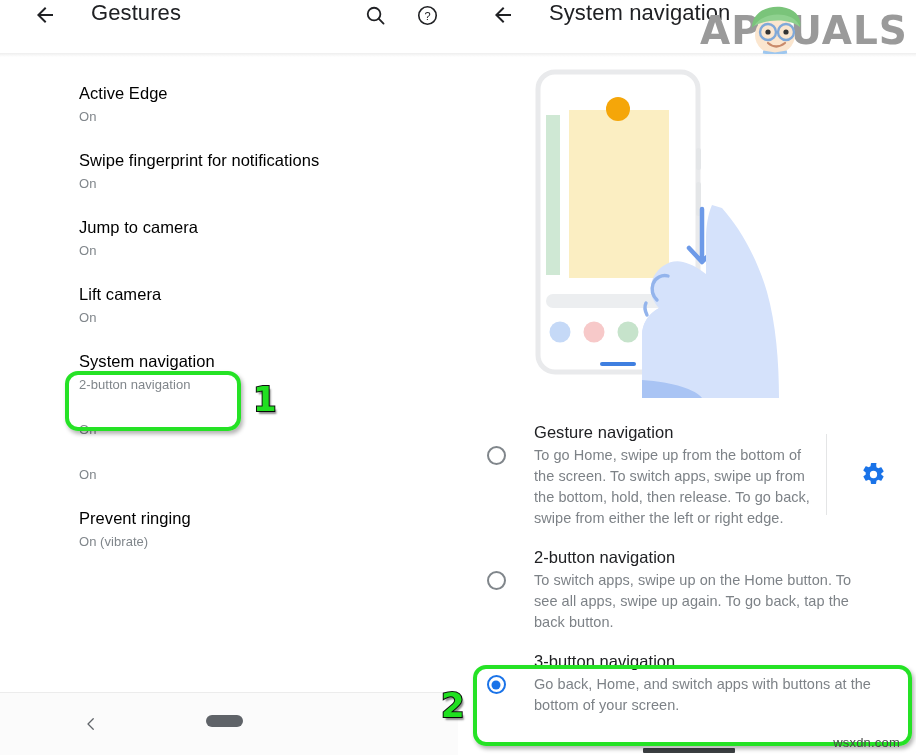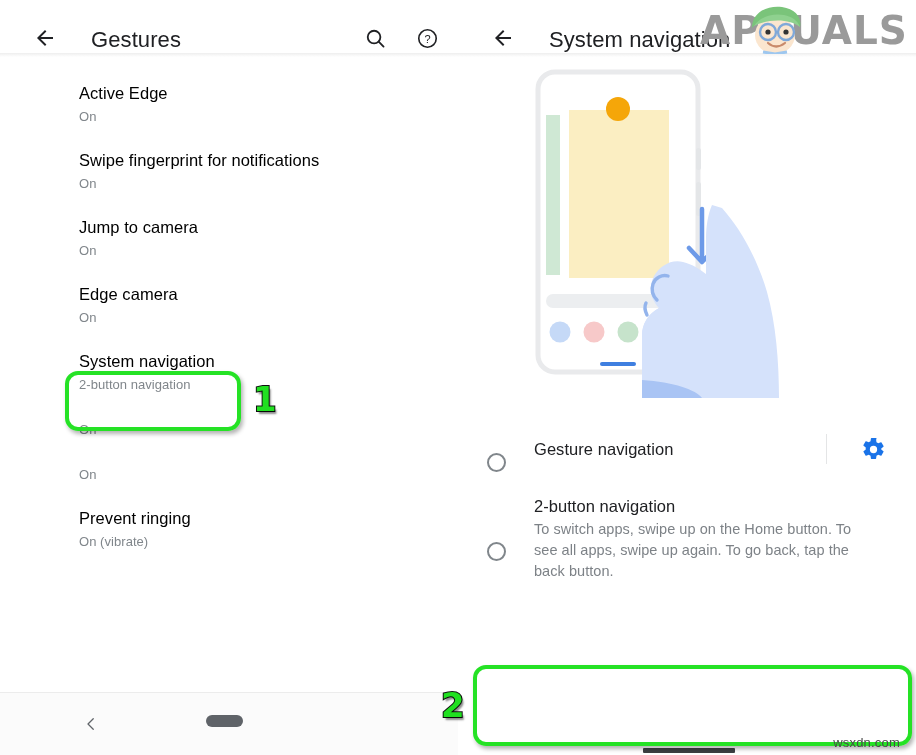--- a/index.html
+++ b/index.html
@@ -24,21 +24,21 @@
     width: 458px;
     height: 755px;
     background: #ffffff;
     overflow: hidden;
   }
 
   
   .appbar {
     height: 53px;
     display: flex;
-    align-items: flex-end;
+    align-items: flex-start;
     padding: 0 16px;
     box-sizing: border-box;
     background: #ffffff;
     position: relative;
   }
   .appbar-divider {
     height: 4px;
     background: linear-gradient(to bottom, #eeeeee, #ffffff);
     width: 100%;
   }
@@ -173,21 +173,21 @@
     left: 38px;
     top: 5px;
   }
 
   
   .options {
     padding: 0;
   }
   .option-row {
     display: flex;
-    align-items: center;
+    align-items: flex-start;
     padding: 8px 0 8px 0;
     position: relative;
   }
   .radio-cell {
     width: 76px;
     flex: 0 0 76px;
     display: flex;
     justify-content: center;
     padding-top: 26px;
     box-sizing: border-box;
@@ -345,21 +345,21 @@
         <div class="list-title">Swipe fingerprint for notifications</div>
         <div class="list-sub">On</div>
       </div>
 
       <div class="list-item">
         <div class="list-title">Jump to camera</div>
         <div class="list-sub">On</div>
       </div>
 
       <div class="list-item">
-        <div class="list-title">Edge camera</div>
+        <div class="list-title">Lift camera</div>
         <div class="list-sub">On</div>
       </div>
 
       <div class="list-item">
         <div class="list-title">System navigation</div>
         <div class="list-sub">2-button navigation</div>
       </div>
 
       <div class="list-item">
         <div class="list-sub">On</div>
@@ -445,40 +445,50 @@
     </div>
 
     <div class="options">
 
       <div class="option-row" id="row-gesture">
         <div class="radio-cell">
           <div class="radio"></div>
         </div>
         <div class="option-text">
           <div class="option-title">Gesture navigation</div>
+          <div class="option-desc">To go Home, swipe up from the bottom of the screen. To switch apps, swipe up from the bottom, hold, then release. To go back, swipe from either the left or right edge.</div>
         </div>
         <div class="option-gear-cell">
           <div class="gear-btn">
             <svg width="25" height="25" viewBox="0 0 24 24" aria-hidden="true">
               <path d="M19.43 12.98c.04-.32.07-.64.07-.98s-.03-.66-.07-.98l2.11-1.65c.19-.15.24-.42.12-.64l-2-3.46c-.12-.22-.39-.3-.61-.22l-2.49 1c-.52-.4-1.08-.73-1.69-.98l-.38-2.65A.488.488 0 0 0 14 1h-4c-.25 0-.46.18-.49.42l-.38 2.65c-.61.25-1.17.59-1.69.98l-2.49-1c-.23-.09-.49 0-.61.22l-2 3.46c-.13.22-.07.49.12.64l2.11 1.65c-.04.32-.07.65-.07.98s.03.66.07.98l-2.11 1.65c-.19.15-.24.42-.12.64l2 3.46c.12.22.39.3.61.22l2.49-1c.52.4 1.08.73 1.69.98l.38 2.65c.03.24.24.42.49.42h4c.25 0 .46-.18.49-.42l.38-2.65c.61-.25 1.17-.59 1.69-.98l2.49 1c.23.09.49 0 .61-.22l2-3.46c.12-.22.07-.49-.12-.64l-2.11-1.65zM12 15.5A3.5 3.5 0 0 1 8.5 12 3.5 3.5 0 0 1 12 8.5a3.5 3.5 0 0 1 3.5 3.5 3.5 3.5 0 0 1-3.5 3.5z" fill="#1a73e8"></path>
             </svg>
           </div>
         </div>
       </div>
 
       <div class="option-row" id="row-2button">
         <div class="radio-cell">
           <div class="radio"></div>
         </div>
         <div class="option-text">
           <div class="option-title">2-button navigation</div>
           <div class="option-desc">To switch apps, swipe up on the Home button. To see all apps, swipe up again. To go back, tap the back button.</div>
         </div>
       </div>
 
+      <div class="option-row" id="row-3button">
+        <div class="radio-cell">
+          <div class="radio checked"></div>
+        </div>
+        <div class="option-text">
+          <div class="option-title">3-button navigation</div>
+          <div class="option-desc">Go back, Home, and switch apps with buttons at the bottom of your screen.</div>
+        </div>
+      </div>
 
     </div>
 
     <div class="nav-preview">
       <div class="nav-preview-bar"></div>
     </div>
 
   </div>
 
 </div>

